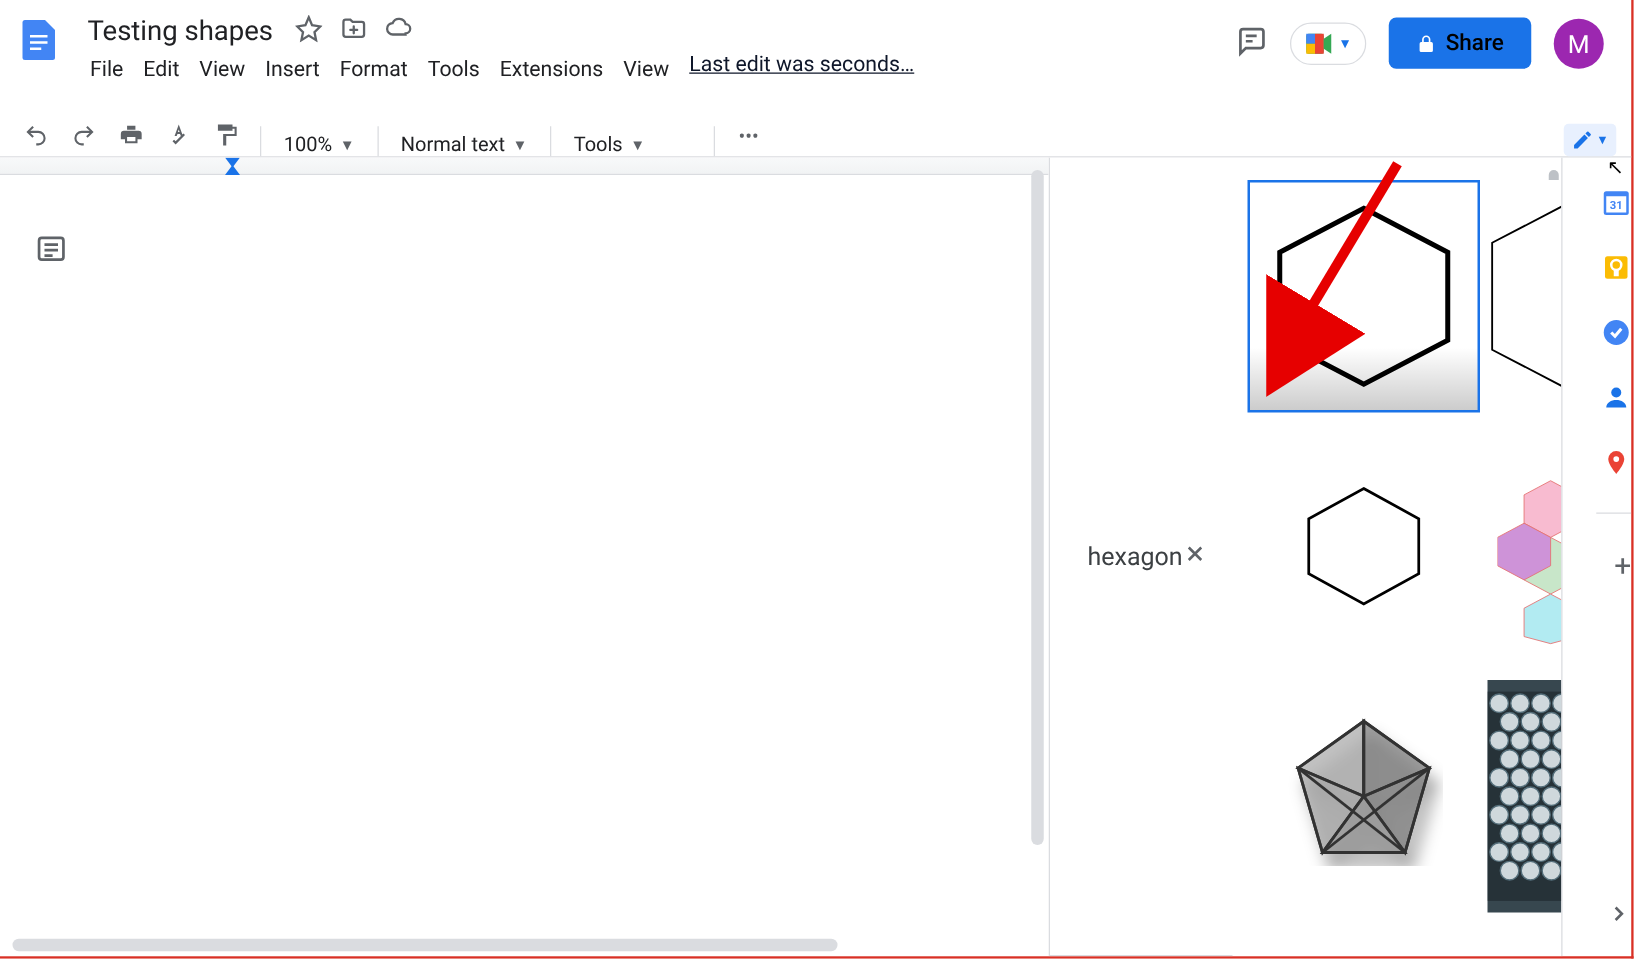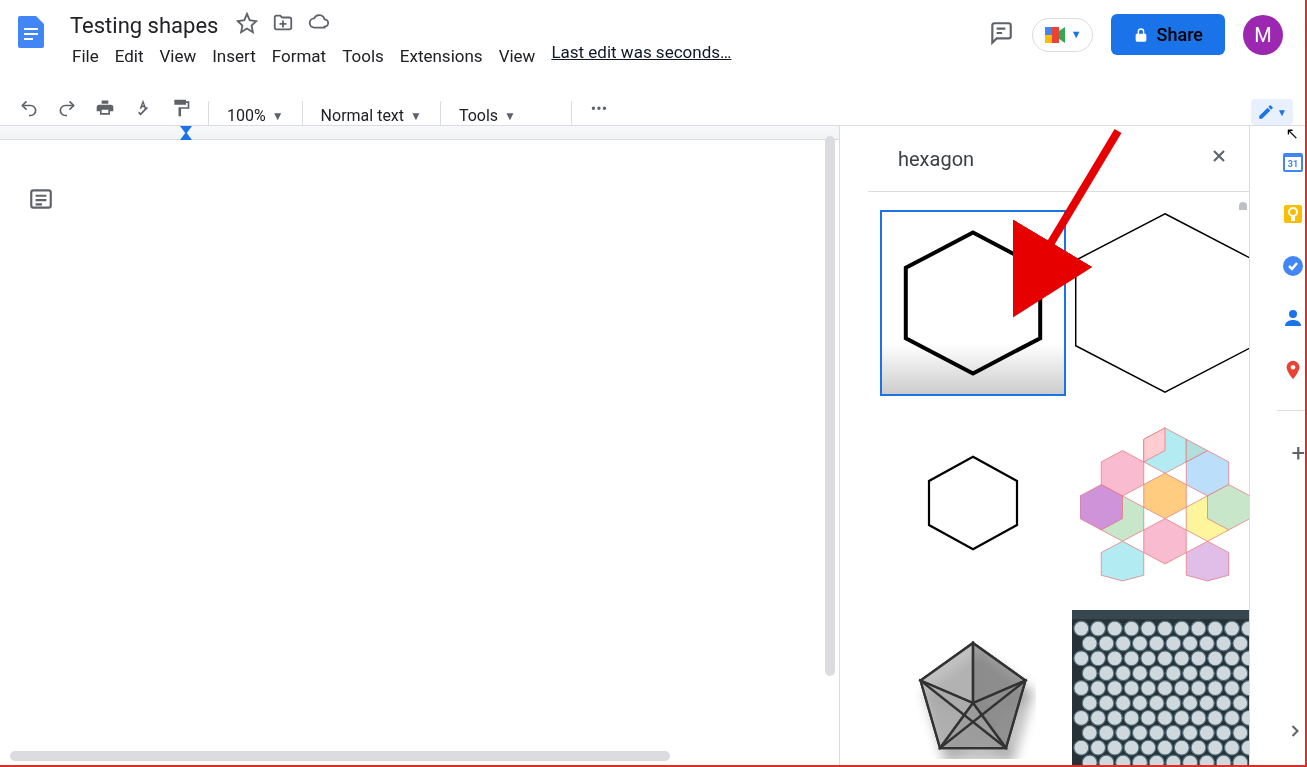--- a/index.html
+++ b/index.html
@@ -40,21 +40,21 @@
 .doc-area { flex: 1; position: relative; background: #fff; overflow: hidden; }
 .ruler { height: 14px; background: linear-gradient(#f8f9fa, #f1f3f4); border-bottom: 1px solid #dadce0; position: relative; }
 .ruler-indent { position: absolute; left: 180px; top: 0; display: flex; flex-direction: column; align-items: center; }
 .tri-down { width: 0; height: 0; border-left: 6px solid transparent; border-right: 6px solid transparent; border-top: 8px solid #1a73e8; }
 .tri-up { width: 0; height: 0; border-left: 6px solid transparent; border-right: 6px solid transparent; border-bottom: 8px solid #1a73e8; margin-top: -2px; }
 .outline-btn { position: absolute; left: 28px; top: 60px; color: #5f6368; cursor: pointer; }
 .vscroll { position: absolute; right: 4px; top: 10px; width: 10px; height: 540px; background: #dadce0; border-radius: 5px; }
 .hscroll { position: absolute; left: 10px; bottom: 4px; width: 660px; height: 10px; background: #dadce0; border-radius: 5px; }
 
 
-.panel { width: 410px; border-left: 1px solid #dadce0; display: flex; flex-direction: column; background: #fff; position: relative; padding-left: 28px; }
+.panel { width: 410px; border-left: 1px solid #dadce0; display: flex; flex-direction: row; background: #fff; position: relative; }
 .panel-head { display: flex; align-items: center; padding: 20px 20px 20px 30px; border-bottom: 1px solid #dadce0; }
 .panel-title { font-size: 20px; color: #3c4043; flex: 1; }
 .panel-close { color: #5f6368; cursor: pointer; font-size: 20px; }
 .panel-body { flex: 1; overflow: hidden; padding: 18px 12px; position: relative; }
 .grid { display: grid; grid-template-columns: 1fr 1fr; gap: 14px 6px; }
 .cell { width: 186px; height: 186px; display: flex; align-items: center; justify-content: center; background: #fff; cursor: pointer; position: relative; }
 .cell.sel { border: 2px solid #1a73e8; }
 .cell.sel::after { content: ""; position: absolute; left: 0; right: 0; bottom: 0; height: 50px; background: linear-gradient(transparent, rgba(0,0,0,0.2)); }
 .magnify { position: absolute; right: 6px; bottom: 6px; color: rgba(255,255,255,0.9); }
 .panel-scroll { position: absolute; right: 2px; top: 10px; width: 8px; height: 70px; background: #bdc1c6; border-radius: 4px; }

